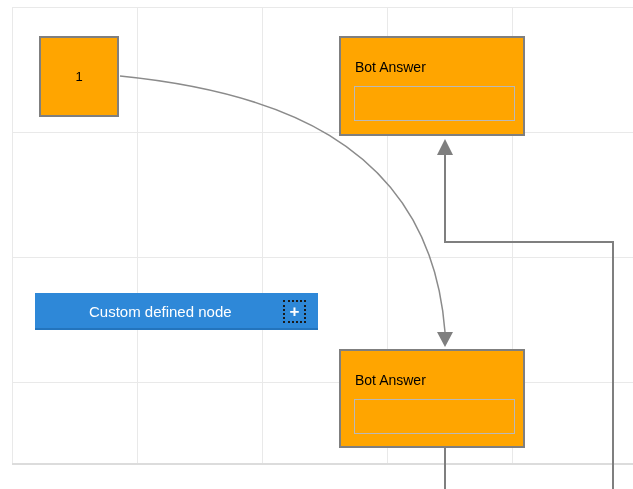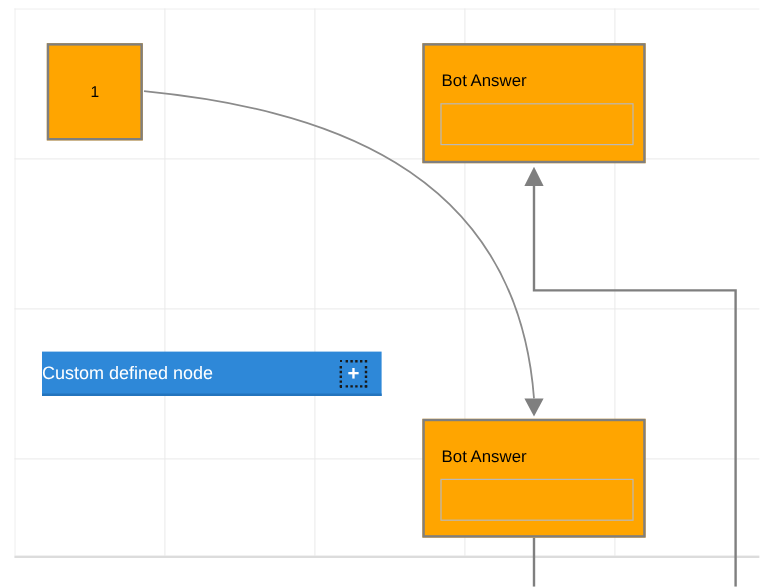--- a/index.html
+++ b/index.html
@@ -23,41 +23,41 @@
   .connector-elbow{fill:none;stroke:var(--connector,#7f7f7f);stroke-width:2px;}
   .arrowhead{fill:var(--connector,#7f7f7f);stroke:none;}
   
   .node-1{
     position:absolute;left:39px;top:36px;width:76px;height:77px;
     background:var(--node-fill,#ffa500);border:2px solid var(--node-border,#7f7f7f);
     display:flex;align-items:center;justify-content:center;
     font-size:13px;color:var(--text-dark,#000);
   }
   .bot-node{
-    position:absolute;left:352px;width:182px;
+    position:absolute;left:339px;width:182px;
     background:var(--node-fill,#ffa500);border:2px solid var(--node-border,#7f7f7f);text-align:right;
   }
   .bot-top{top:36px;height:96px;}
   .bot-bottom{top:349px;height:95px;}
   .bot-title{
     position:absolute;left:14px;top:21px;
     font-size:14px;color:var(--text-dark,#000);white-space:nowrap;
   }
   .bot-input{
     position:absolute;left:13px;top:48px;width:159px;height:33px;
     border:1px solid var(--inner-border,#b9b9b9);background:transparent;
   }
   .custom-node{
     position:absolute;left:35px;top:293px;width:283px;height:37px;
     background:var(--blue-fill,#2e88d8);
     box-shadow:inset 0 -2px 0 var(--blue-edge,#2374bd);
     display:flex;align-items:center;
     color:var(--text-light,#fff);font-size:15px;
   }
-  .custom-label{white-space:nowrap;}
+  .custom-label{padding-left:22px;white-space:nowrap;margin-left:32px;}
   .plus-box{
     position:absolute;right:12px;top:7px;width:19px;height:19px;
     border:2px dotted var(--handle-border,#1a1a1a);
     display:flex;align-items:center;justify-content:center;
     color:var(--text-light,#fff);font-size:17px;line-height:1;font-weight:600;
   }
 </style>
 </head>
 <body>
 

